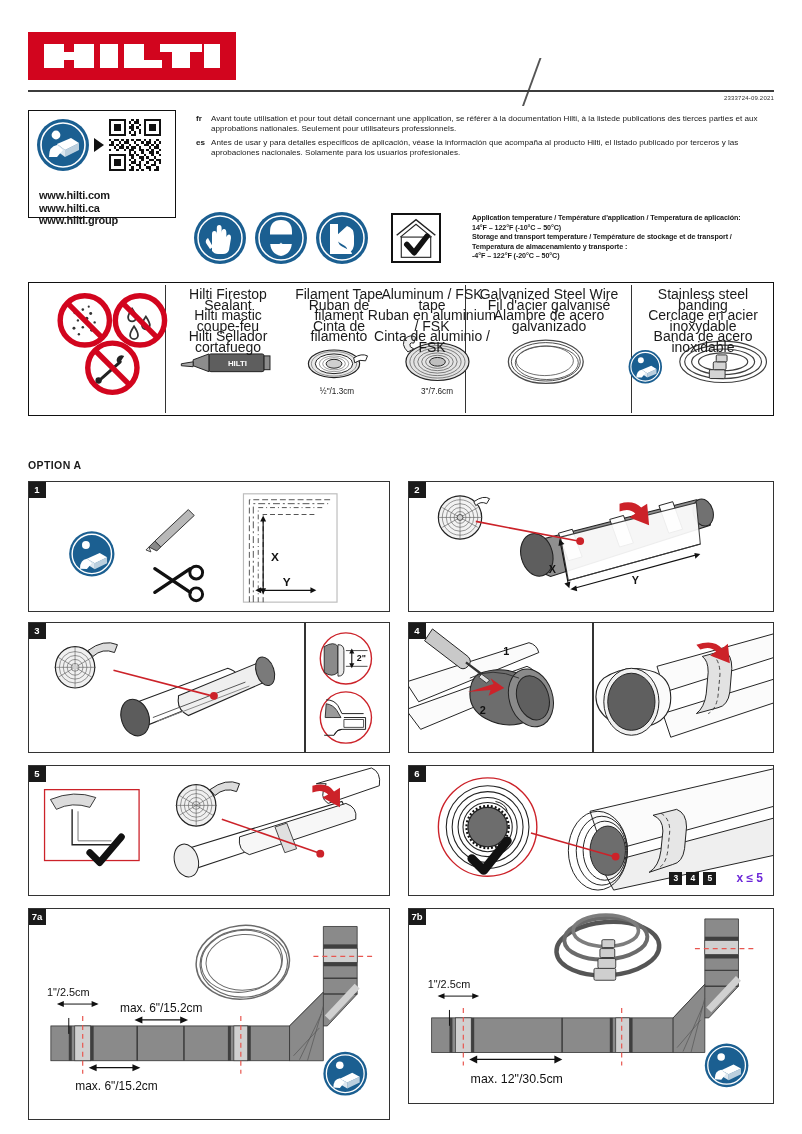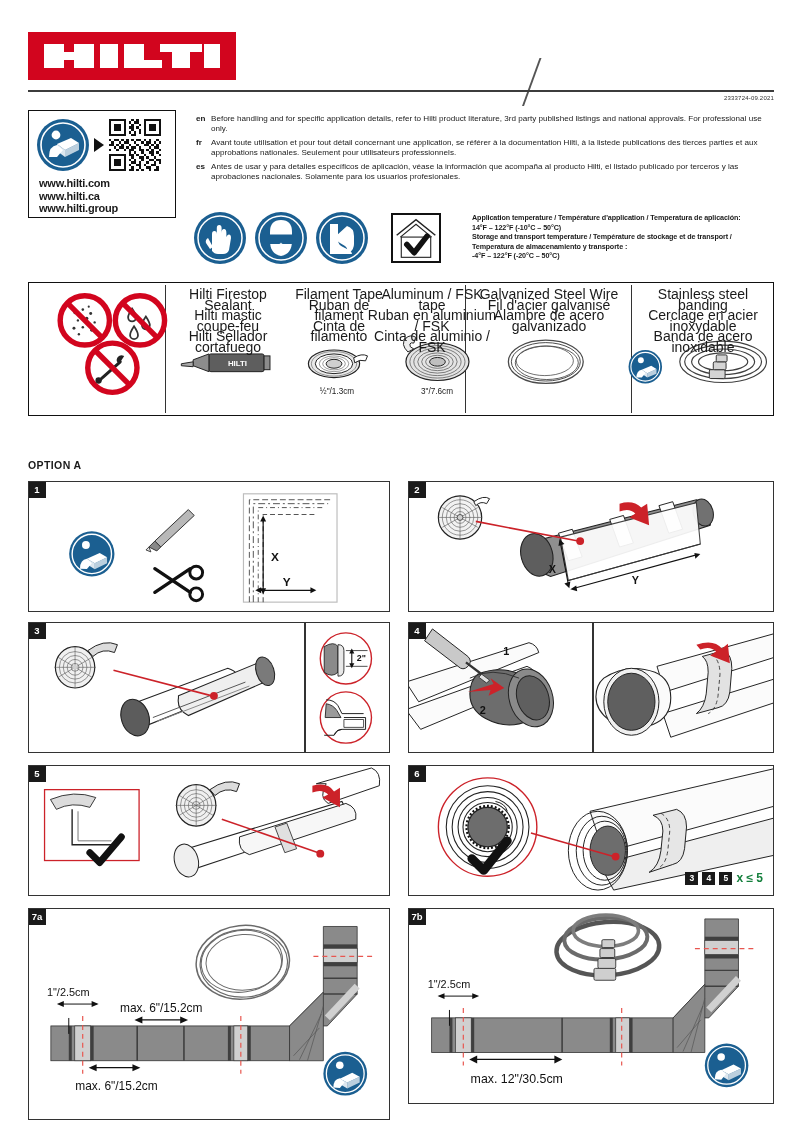--- a/index.html
+++ b/index.html
@@ -48,21 +48,21 @@
     border:1px solid #111; background:#fff;
   }
   .info-row { position:absolute; left:8px; top:8px; display:flex; align-items:center; gap:5px; }
   .circ-icon { width:52px; height:52px; border-radius:50%; background:#1b5f91; position:relative; display:block; }
   .tri-right {
     width:0;height:0;border-left:10px solid #111;
     border-top:7px solid transparent;border-bottom:7px solid transparent;
   }
   .qr { width:52px; height:52px; display:block; }
   .urls {
-    position:absolute; left:10px; top:66px;
+    position:absolute; left:10px; top:78px;
     font-size:11px; font-weight:bold; line-height:12.5px; letter-spacing:-0.2px;
   }
 
   .lang-block { position:absolute; left:196px; top:114px; width:580px; }
   .lang-line { display:flex; font-size:8.1px; line-height:10.4px; margin-bottom:3.2px; }
   .lang-tag { font-weight:bold; width:15px; flex:none; }
   .lang-txt { flex:1; }
 
   
   .ppe-row { position:absolute; left:194px; top:212px; display:flex; gap:9px; align-items:center; }
@@ -101,21 +101,21 @@
   svg.art { position:absolute; left:0; top:0; width:100%; height:100%; display:block; }
 
   .rep-badges {
     position:absolute; right:10px; bottom:10px;
     display:flex; align-items:center; gap:4px; z-index:6;
   }
   .rep-badge {
     width:13px;height:13px;background:#1a1a1a;color:#fff;
     font-size:8.5px;font-weight:bold;line-height:13px;text-align:center;
   }
-  .rep-x { color:#15803d; font-size:12px; font-weight:bold; margin-left:0; }
+  .rep-x { color:#6d28d9; font-size:12px; font-weight:bold; margin-left:16px; }
   .dim-text-b { font-size:12px; font-weight:bold; fill:#111; }
 </style>
 </head>
 <body>
 
 <div class="page">
 
   <div class="header">
     <div class="hilti-logo">
       <svg width="180" height="30" viewBox="0 0 180 30" aria-hidden="true">
@@ -256,24 +256,20 @@
     </div>
     <div class="urls">
       <div>www.hilti.com</div>
       <div>www.hilti.ca</div>
       <div>www.hilti.group</div>
     </div>
   </div>
 
   <div class="lang-block">
     <div class="lang-line">
-      <span class="lang-tag">en</span>
-      <span class="lang-txt">Before handling and for specific application details, refer to Hilti product literature, 3rd party published listings and national approvals. For professional use only.</span>
-    </div>
-    <div class="lang-line">
       <span class="lang-tag">fr</span>
       <span class="lang-txt">Avant toute utilisation et pour tout détail concernant une application, se référer à la documentation Hilti, à la listede publications des tierces parties et aux approbations nationales. Seulement pour utilisateurs professionnels.</span>
     </div>
     <div class="lang-line">
       <span class="lang-tag">es</span>
       <span class="lang-txt">Antes de usar y para detalles específicos de aplicación, véase la información que acompaña al producto Hilti, el listado publicado por terceros y las aprobaciones nacionales. Solamente para los usuarios profesionales.</span>
     </div>
   </div>
 
   <div class="ppe-row">

